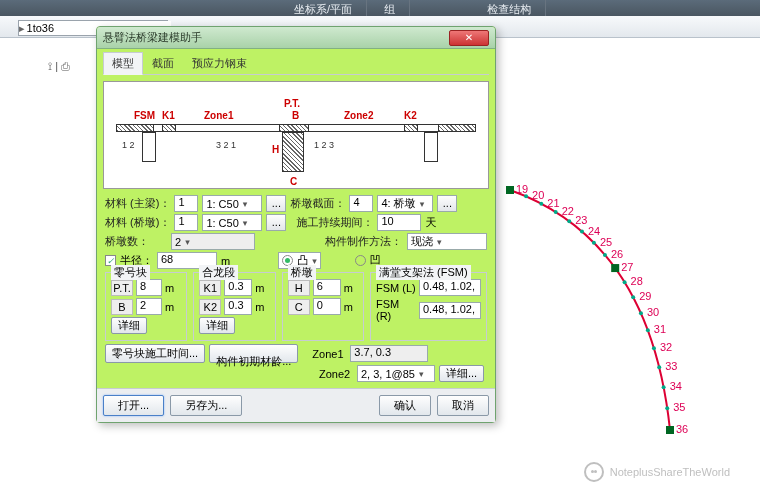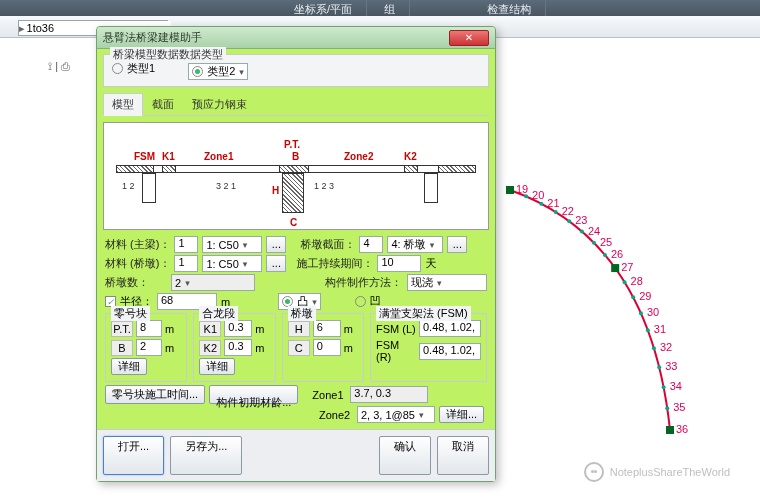--- a/index.html
+++ b/index.html
@@ -36,21 +36,21 @@
 .sel{height:17px;border:1px solid #9aa;background:#fff;display:inline-flex;align-items:center;padding:0 3px}
 .sel::after{content:"▾";margin-left:4px;color:#555;font-size:9px}
 .dotbtn{width:20px;height:17px;border:1px solid #9aa;background:linear-gradient(#fefefe,#e3e6ea);text-align:center;line-height:14px}
 .chk{display:inline-flex;align-items:center}
 .chk i{width:11px;height:11px;border:1px solid #888;background:#fff;margin-right:4px;display:inline-flex;align-items:center;justify-content:center;font-size:9px;color:#3a7}
 .chk.on i::after{content:"✓"}
 .grp{border:1px solid #c6ccd2;margin:1px 3px;padding:4px 5px;position:relative;flex:1}
 .grp>.legend{position:absolute;top:-8px;left:5px;background:#f2f4f6;padding:0 3px}
 .grow{display:flex;margin:0 5px}
 .btnrow{display:flex;gap:6px;padding:6px;border-top:1px solid #c6ccd2;background:#eceef1}
-.btn{height:39px;border:1px solid #8a99a8;background:linear-gradient(#fefefe,#e2e7ec);padding:0 14px;line-height:19px;border-radius:2px}
+.btn{height:21px;border:1px solid #8a99a8;background:linear-gradient(#fefefe,#e2e7ec);padding:0 14px;line-height:19px;border-radius:2px}
 .btn.primary{border-color:#4a80c8;box-shadow:0 0 2px #7ab0ff}
 .curve{position:absolute;top:180px;left:490px;width:260px;height:260px;pointer-events:none}
 .watermark{position:absolute;bottom:18px;right:30px;color:#bfbfbf;font-size:14px;display:flex;align-items:center;gap:6px}
 .wm-ic{width:20px;height:20px;border:2px solid #bfbfbf;border-radius:50%;position:relative}
 .wm-ic::before,.wm-ic::after{content:"";position:absolute;background:#bfbfbf;border-radius:50%}
 .wm-ic::before{width:3px;height:3px;top:6px;left:5px}
 .wm-ic::after{width:3px;height:3px;top:6px;right:5px}
 .minirow{display:flex;align-items:center;gap:3px;margin:2px 0}
 .minirow .k{width:22px;text-align:center;border:1px solid #bbb;background:#eee;height:16px;line-height:14px}
 </style>
@@ -68,31 +68,20 @@
   <input value="1to36" style="">
 </div>
 <div class="smallicons">⟟ | ⎙</div>
 
 <div class="dialog">
   <div class="titlebar">
     <span class="t">悬臂法桥梁建模助手</span>
     <div class="closebtn">✕</div>
   </div>
 
-  <div class="frame">
-    <span class="legend">桥梁模型数据数据类型</span>
-    <label class="rad">
-        <i></i>
-        <span>类型1</span>
-      </label>
-    <label class="rad sel">
-        <i></i>
-        <span>类型2</span>
-      </label>
-  </div>
 
   <div class="tabs">
     <div class="tab active">模型</div>
     <div class="tab">截面</div>
     <div class="tab">预应力钢束</div>
   </div>
 
   <div class="diagram">
     <span class="diag-label" style="top:28px;left:30px">FSM</span>
     <span class="diag-label" style="top:28px;left:58px">K1</span>
@@ -115,21 +104,21 @@
     <span class="tick" style="left:18px">1 2</span>
     <span class="tick" style="left:112px">3 2 1</span>
     <span class="tick" style="left:210px">1 2 3</span>
   </div>
 
   <div class="row">
       <span class="lbl">材料 (主梁)：</span>
     <span class="inp" style="width:24px">1</span>
     <span class="sel" style="width:60px">1: C50</span>
     <span class="dotbtn">...</span>
-    <span class="lbl" style="min-width:50px;margin-left:10px">桥墩截面：</span>
+    <span class="lbl" style="min-width:50px;margin-left:0">桥墩截面：</span>
     <span class="inp" style="width:24px">4</span>
     <span class="sel" style="width:56px">4: 桥墩</span>
     <span class="dotbtn">...</span>
   </div>
   <div class="row">
       <span class="lbl">材料 (桥墩)：</span>
     <span class="inp" style="width:24px">1</span>
     <span class="sel" style="width:60px">1: C50</span>
     <span class="dotbtn">...</span>
     <span class="lbl" style="min-width:70px;margin-left:6px">施工持续期间：</span>

